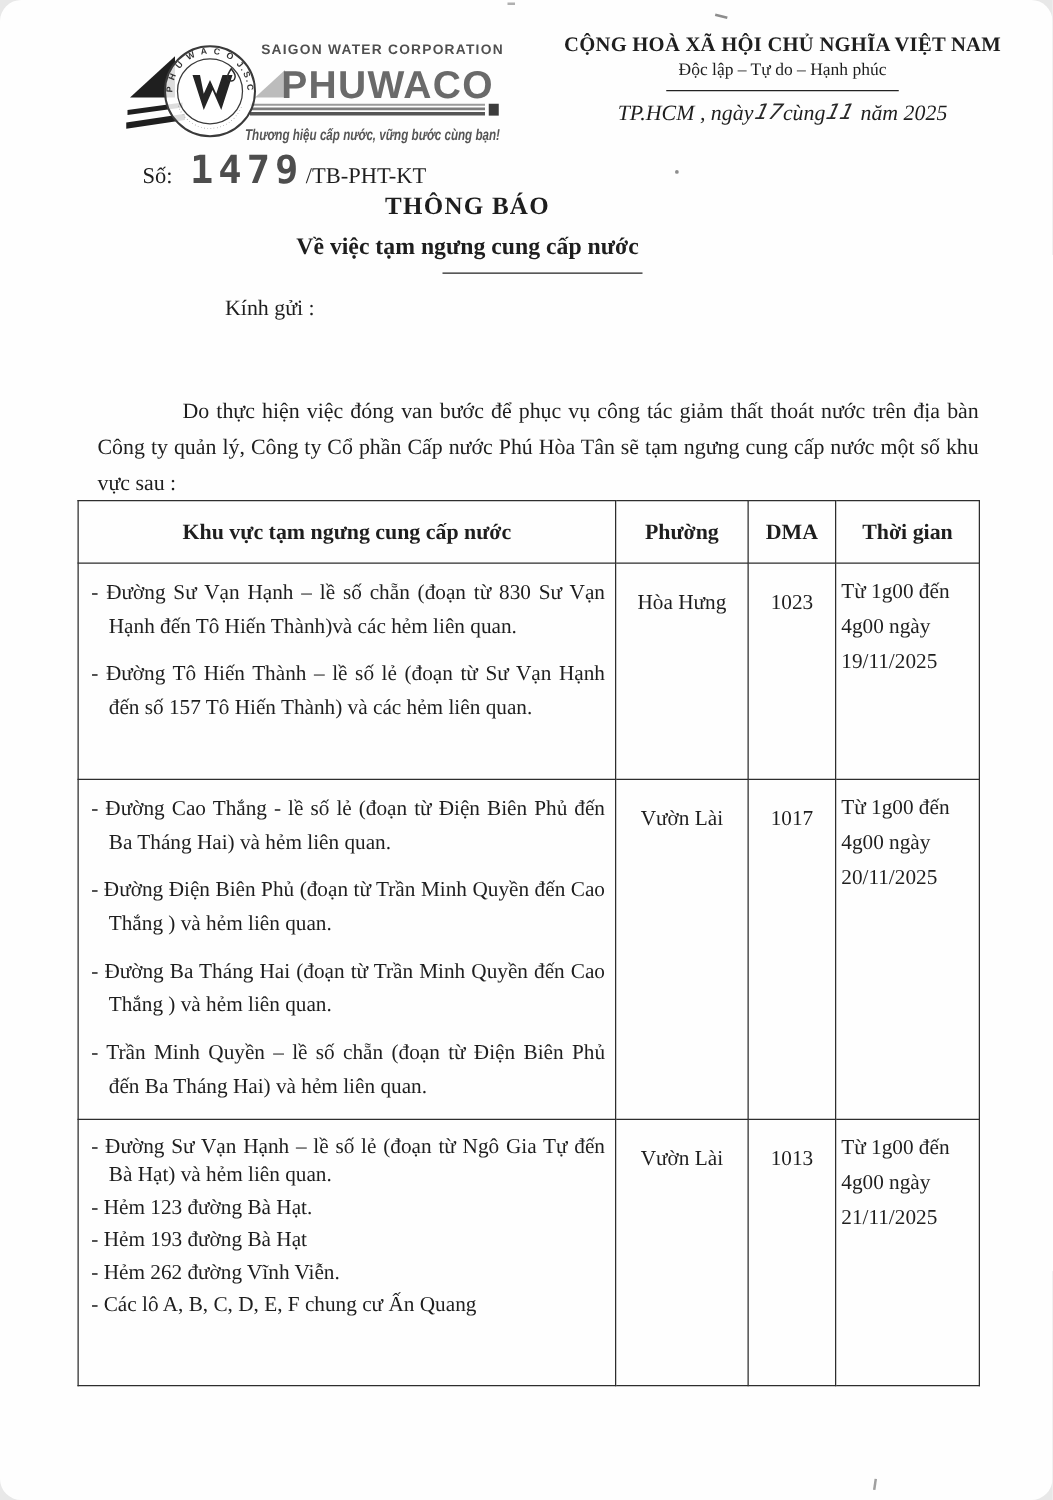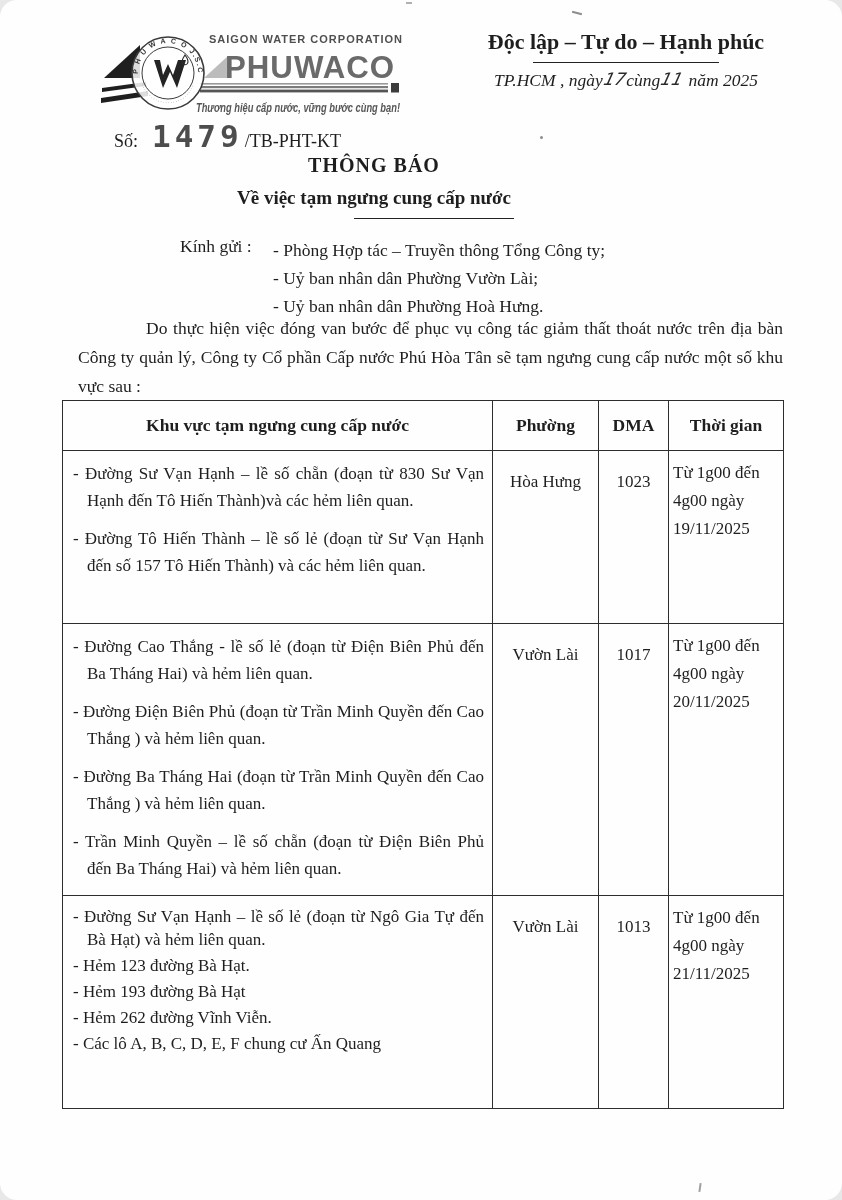--- a/index.html
+++ b/index.html
@@ -13,21 +13,21 @@
   
   .logo-block { position:absolute; left:92px; top:24px; width:312px; height:92px; }
   .doc-number { position:absolute; left:114px; top:118px; font-size:18px; white-space:nowrap; }
   .doc-number .stamp {
     font-family:"DejaVu Sans Mono",monospace; font-weight:bold; font-size:31px;
     color:#4d4d4d; letter-spacing:4px; margin:0 2px 0 14px;
   }
   
   .national { position:absolute; left:440px; top:26px; width:372px; text-align:center; }
   .national .l1 { font-weight:bold; font-size:16.5px; letter-spacing:.2px; }
-  .national .l2 { font-weight:bold; font-size:22px; margin-top:3px; }
+  .national .l2 { font-weight:normal; font-size:14px; margin-top:3px; }
   .national .rule { width:186px; border:0; border-top:1.6px solid #222; margin:7px auto 7px; }
   .dateline { font-style:italic; font-size:17.5px; white-space:nowrap; }
   .hand {
     display:inline-block; font-family:"DejaVu Sans",sans-serif; font-style:italic;
     transform:skewX(-14deg) translateY(-1px); font-size:17px; color:#2a2a2a; margin:0 1px;
   }
   
   .title-block { position:absolute; left:0; top:154px; width:748px; text-align:center; }
   .title-block .t1 { font-weight:bold; font-size:20px; letter-spacing:1px; }
   .title-block .t2 { font-weight:bold; font-size:19px; margin-top:10px; }
@@ -109,40 +109,36 @@
 
       <text class="sans" x="206" y="88" text-anchor="middle" font-size="12.5" font-style="italic" font-weight="bold" fill="#555" textLength="204" lengthAdjust="spacingAndGlyphs">Thương hiệu cấp nước, vững bước cùng bạn!</text>
     </svg>
   </div>
 
   <div class="doc-number">
     <span>Số:</span><span class="stamp">1479</span><span>/TB-PHT-KT</span>
   </div>
 
   <div class="national">
+    <div class="l1">CỘNG HOÀ XÃ HỘI CHỦ NGHĨA VIỆT NAM</div>
     <div class="l2">Độc lập – Tự do – Hạnh phúc</div>
     <hr class="rule">
     <div class="dateline">
       <span>TP.HCM , ngày</span><span class="hand">17</span><span>cùng</span><span class="hand">11</span><span> năm 2025</span>
     </div>
   </div>
 
   <div class="title-block">
     <div class="t1">THÔNG BÁO</div>
     <div class="t2">Về việc tạm ngưng cung cấp nước</div>
     <hr class="rule">
   </div>
 
   <div class="recipients">
     <div class="label">Kính gửi :</div>
-    <div class="items">
-      <div>- Phòng Hợp tác – Truyền thông Tổng Công ty;</div>
-      <div>- Uỷ ban nhân dân Phường Vườn Lài;</div>
-      <div>- Uỷ ban nhân dân Phường Hoà Hưng.</div>
-    </div>
   </div>
 
   <div class="body-par">Do thực hiện việc đóng van bước để phục vụ công tác giảm thất thoát nước trên địa bàn Công ty quản lý, Công ty Cổ phần Cấp nước Phú Hòa Tân sẽ tạm ngưng cung cấp nước một số khu vực sau :</div>
 
   <table class="notice">
     <colgroup>
       <col style="width:430px">
         <col style="width:106px">
         <col style="width:70px">
         <col style="width:115px">

